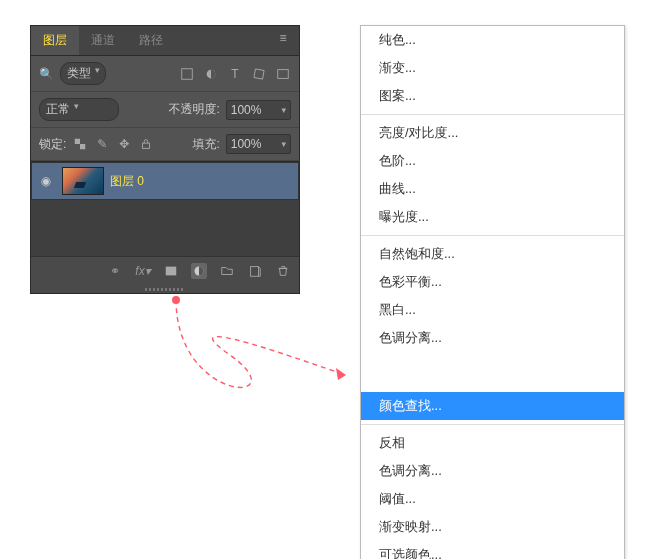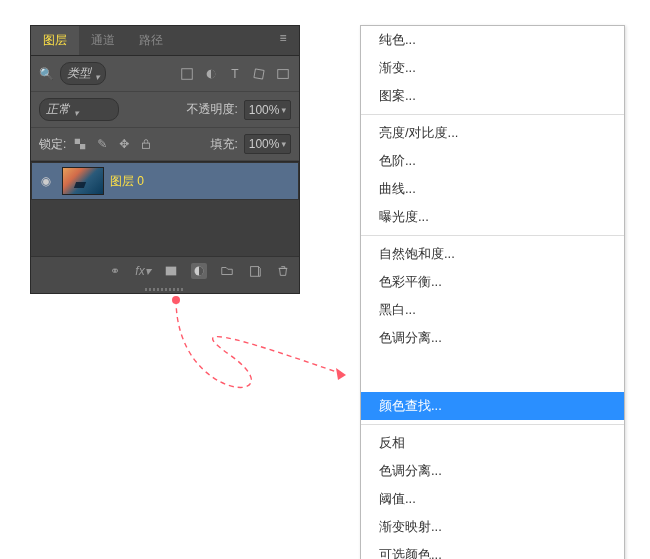--- a/index.html
+++ b/index.html
@@ -13,32 +13,32 @@
 }
 .panel-tabs { display: flex; background: #444; border-bottom: 1px solid #2a2a2a; }
 .panel-tabs .tab { padding: 6px 12px; color: #888; cursor: pointer; }
 .panel-tabs .tab.active { background: #535353; color: #fde047; }
 .panel-tabs .spacer { flex: 1; }
 .panel-tabs .menu-btn { padding: 4px 8px; color: #999; }
 
 .panel-row { display: flex; align-items: center; padding: 6px 8px; gap: 6px; border-bottom: 1px solid #444; }
 .panel-row.controls { background: #535353; }
 .dropdown {
-  display: inline-flex; align-items: flex-end; gap: 4px;
-  background: #444; border: 1px solid #333; padding: 2px 6px; border-radius: 10px; font-style: italic;
+  display: inline-flex; align-items: flex-start; gap: 4px;
+  background: #444; border: 1px solid #333; padding: 2px 6px; border-radius: 10px;
 }
 .dropdown .chev { font-size: 9px; color: #aaa; }
 .mag { color: #bbb; }
 .tool-icons { display: flex; gap: 8px; margin-left: auto; }
 .icon { width: 16px; height: 16px; display: inline-flex; align-items: center; justify-content: center; color: #aaa; font-size: 12px; }
 .icon svg { width: 14px; height: 14px; fill: #aaa; }
 
 .spin {
   display: inline-flex; align-items: center; background: #444; border: 1px solid #333;
-  padding: 2px 4px; border-radius: 2px; gap: 2px;
+  padding: 2px 4px; border-radius: 2px; gap: 20px;
 }
 .spin .chev { font-size: 9px; color: #aaa; }
 
 .layers-list { background: #3f3f3f; min-height: 95px; border-top: 1px solid #2a2a2a; }
 .layer-item { display: flex; align-items: center; background: #566e8c; padding: 4px; border: 1px solid #333; }
 .vis-eye { width: 20px; text-align: center; color: #ccc; }
 .thumb {
   width: 42px; height: 28px; border: 1px solid #222; margin: 0 6px;
   background: linear-gradient(135deg, #e8a05a 0%, #d16b4a 30%, #2a5a7a 55%, #0b3a5a 100%);
   position: relative;

